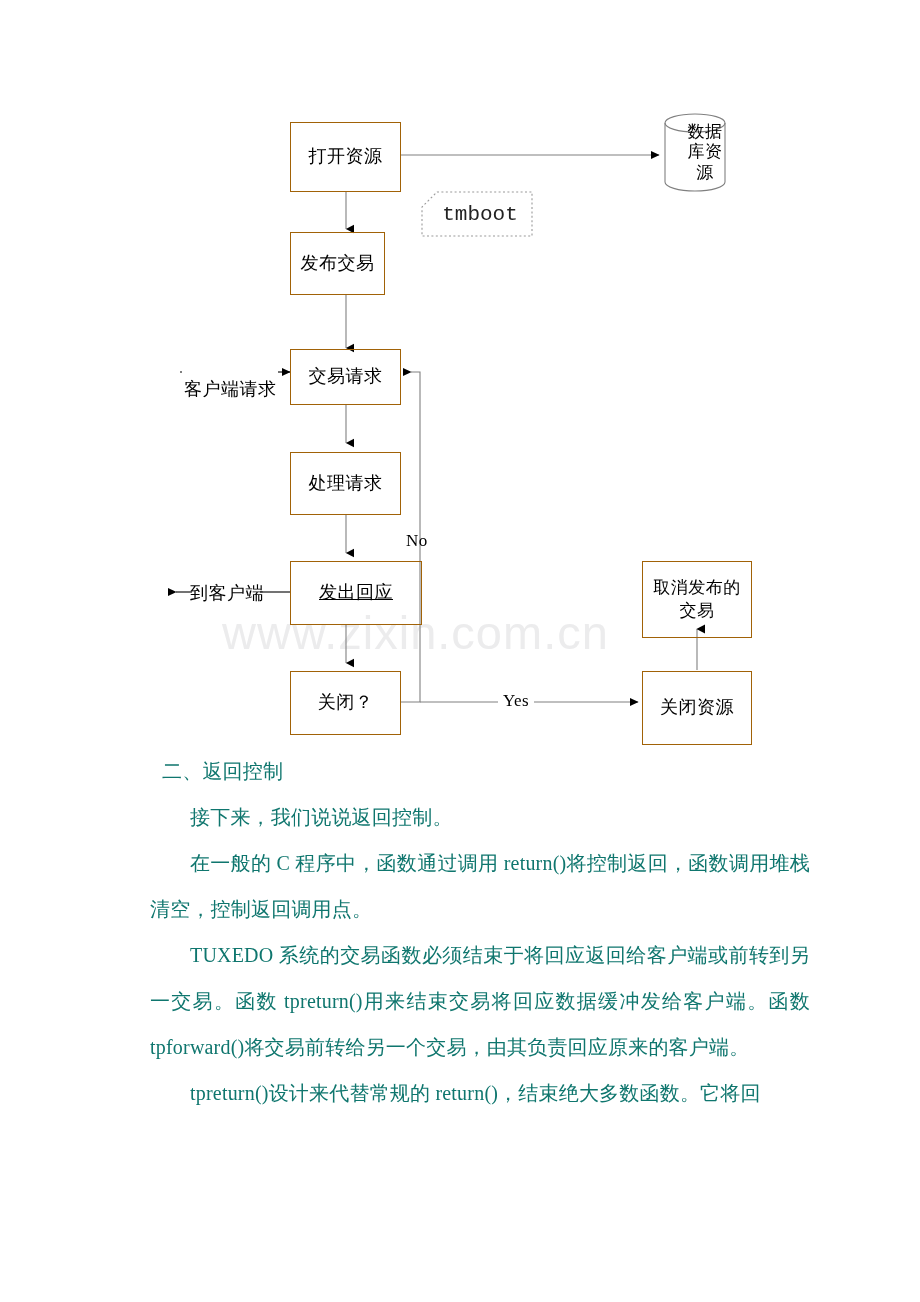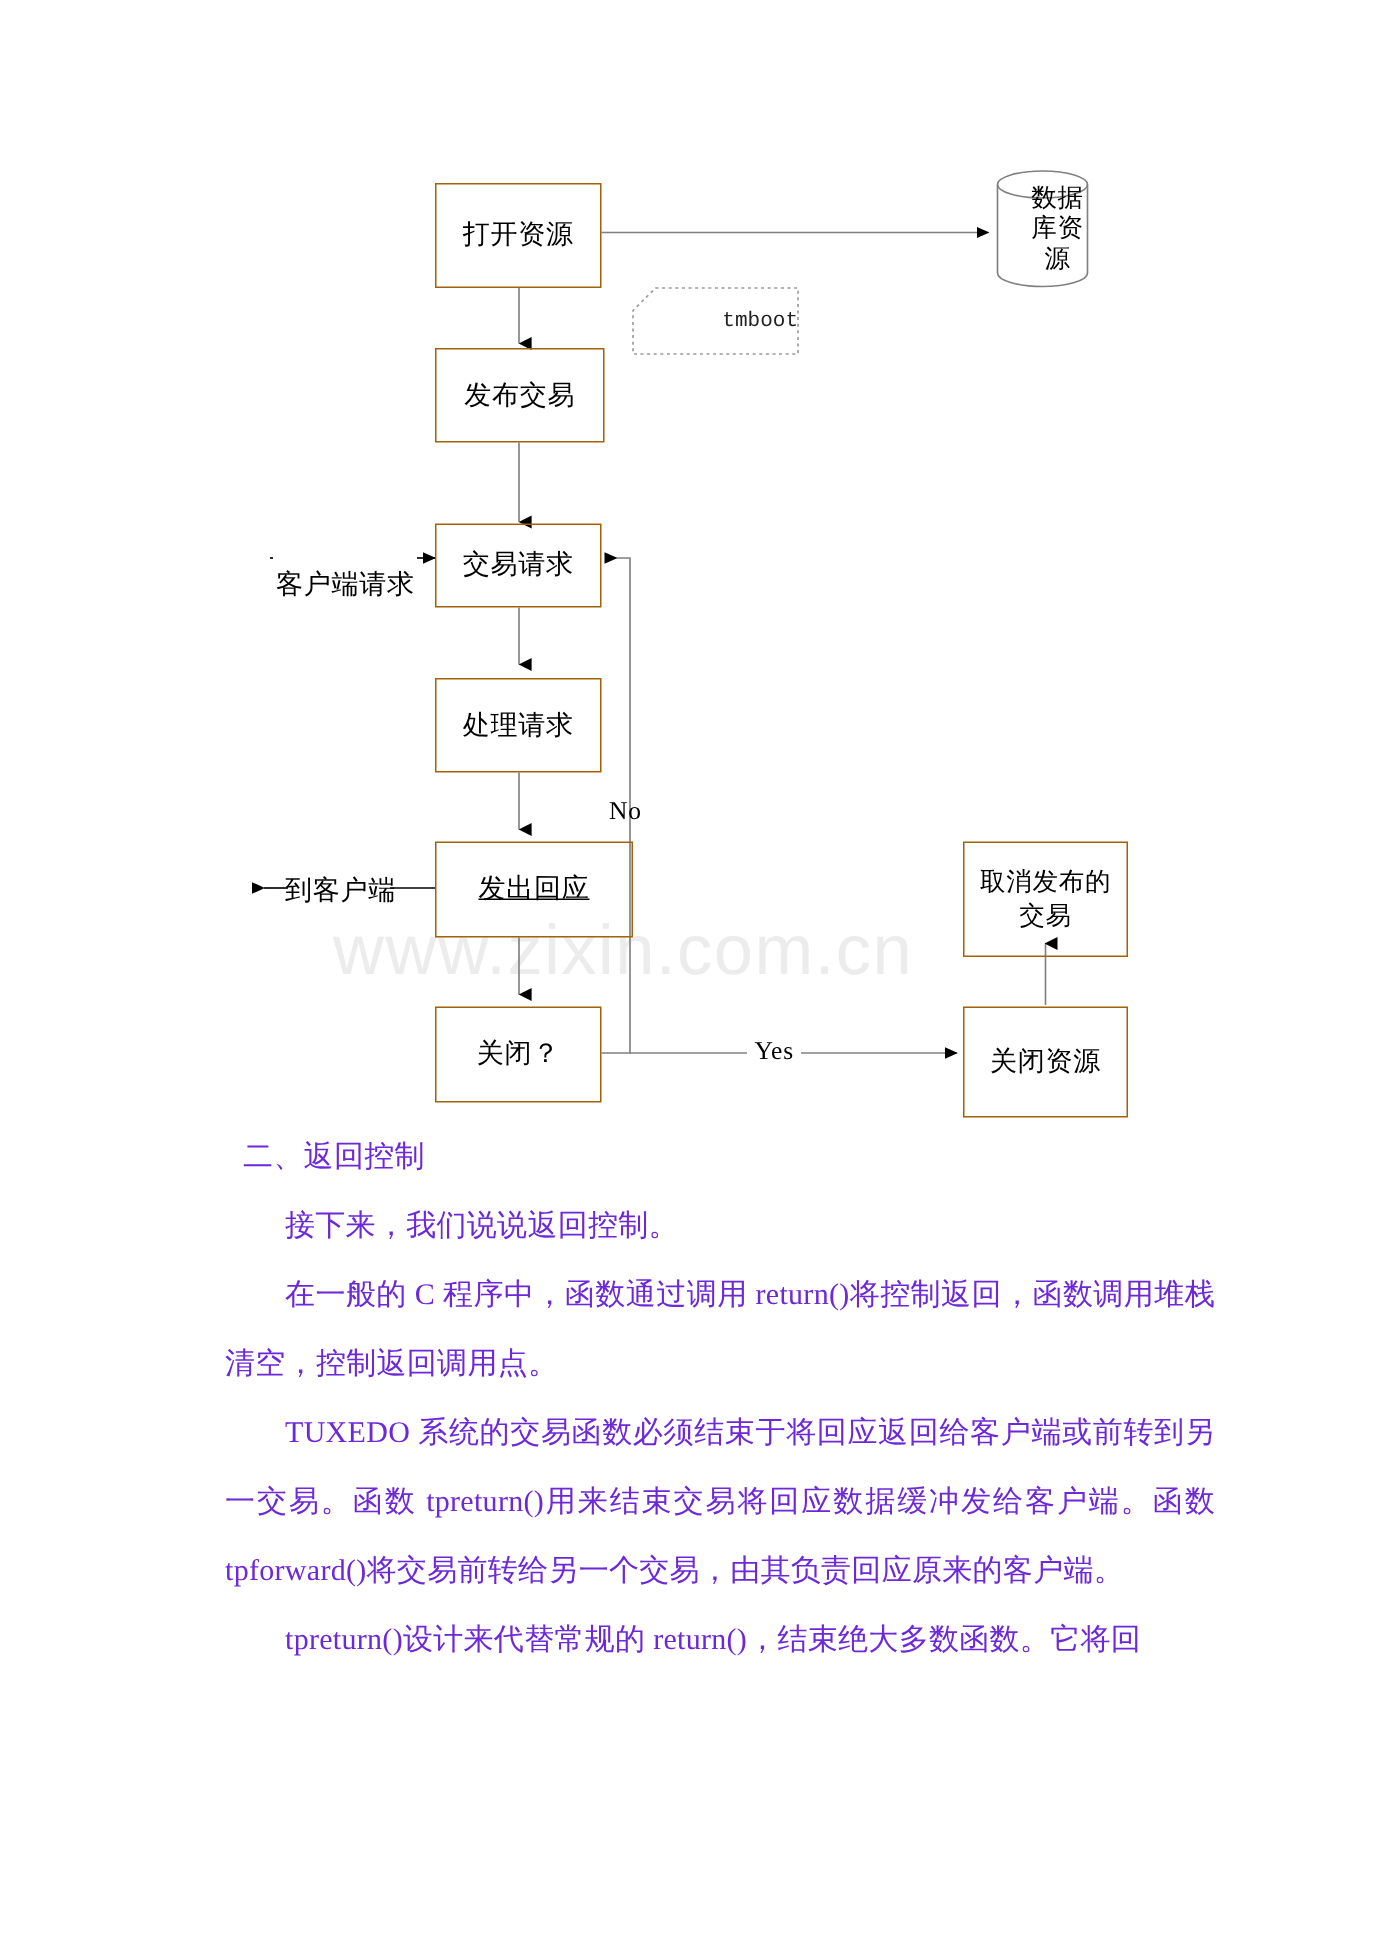--- a/index.html
+++ b/index.html
@@ -60,25 +60,25 @@
     color: #000000;
     letter-spacing: 0.5px;
   }
   .node.two-line { line-height: 1.30; }
 
   
   .note {
     position: absolute;
     box-sizing: border-box;
     font-family: "Liberation Mono", "DejaVu Sans Mono", monospace;
-    font-size: 14px;
+    font-size: 21px;
     color: #222222;
     display: flex;
     align-items: center;
-    justify-content: flex-end;
+    justify-content: center;
   }
   .note .note-label { position: relative; z-index: 2; padding-left: 6px;}
 
   
   .edge-label {
     position: absolute;
     font-family: "Liberation Serif", "DejaVu Serif", serif;
     font-size: 18px;
     color: #000000;
     white-space: nowrap;
@@ -95,21 +95,21 @@
     position: absolute;
     left: 150px;
     top: 748px;
     width: 660px;
     z-index: 3;
   }
   .para {
     font-family: "Liberation Serif", "DejaVu Serif", serif;
     font-size: 20px;
     line-height: 46px;
-    color: #6d28d9;
+    color: #0f766e;
     margin: 0;
     text-align: justify;
     text-justify: inter-ideograph;
     letter-spacing: 0.2px;
   }
   .para.indent { text-indent: 2em; }
   .para.heading { text-indent: 0.6em; }
 </style>
 </head>
 <body>
@@ -177,21 +177,21 @@
         <span style="display:block;">数据</span>
         <span style="display:block;">库资</span>
         <span style="display:block;">源</span>
       </span>
     </div>
 
     <div class="note" style="left:422px;top:192px;width:110px;height:44px;">
       <span class="note-label">tmboot</span>
     </div>
 
-    <div class="node" style="left:290px;top:232px;width:113px;height:63px;">
+    <div class="node" style="left:290px;top:232px;width:95px;height:63px;">
       <span>发布交易</span>
     </div>
 
     <div class="node" style="left:290px;top:349px;width:111px;height:56px;">
       <span>交易请求</span>
     </div>
 
     <div class="node" style="left:290px;top:452px;width:111px;height:63px;">
       <span>处理请求</span>
     </div>

